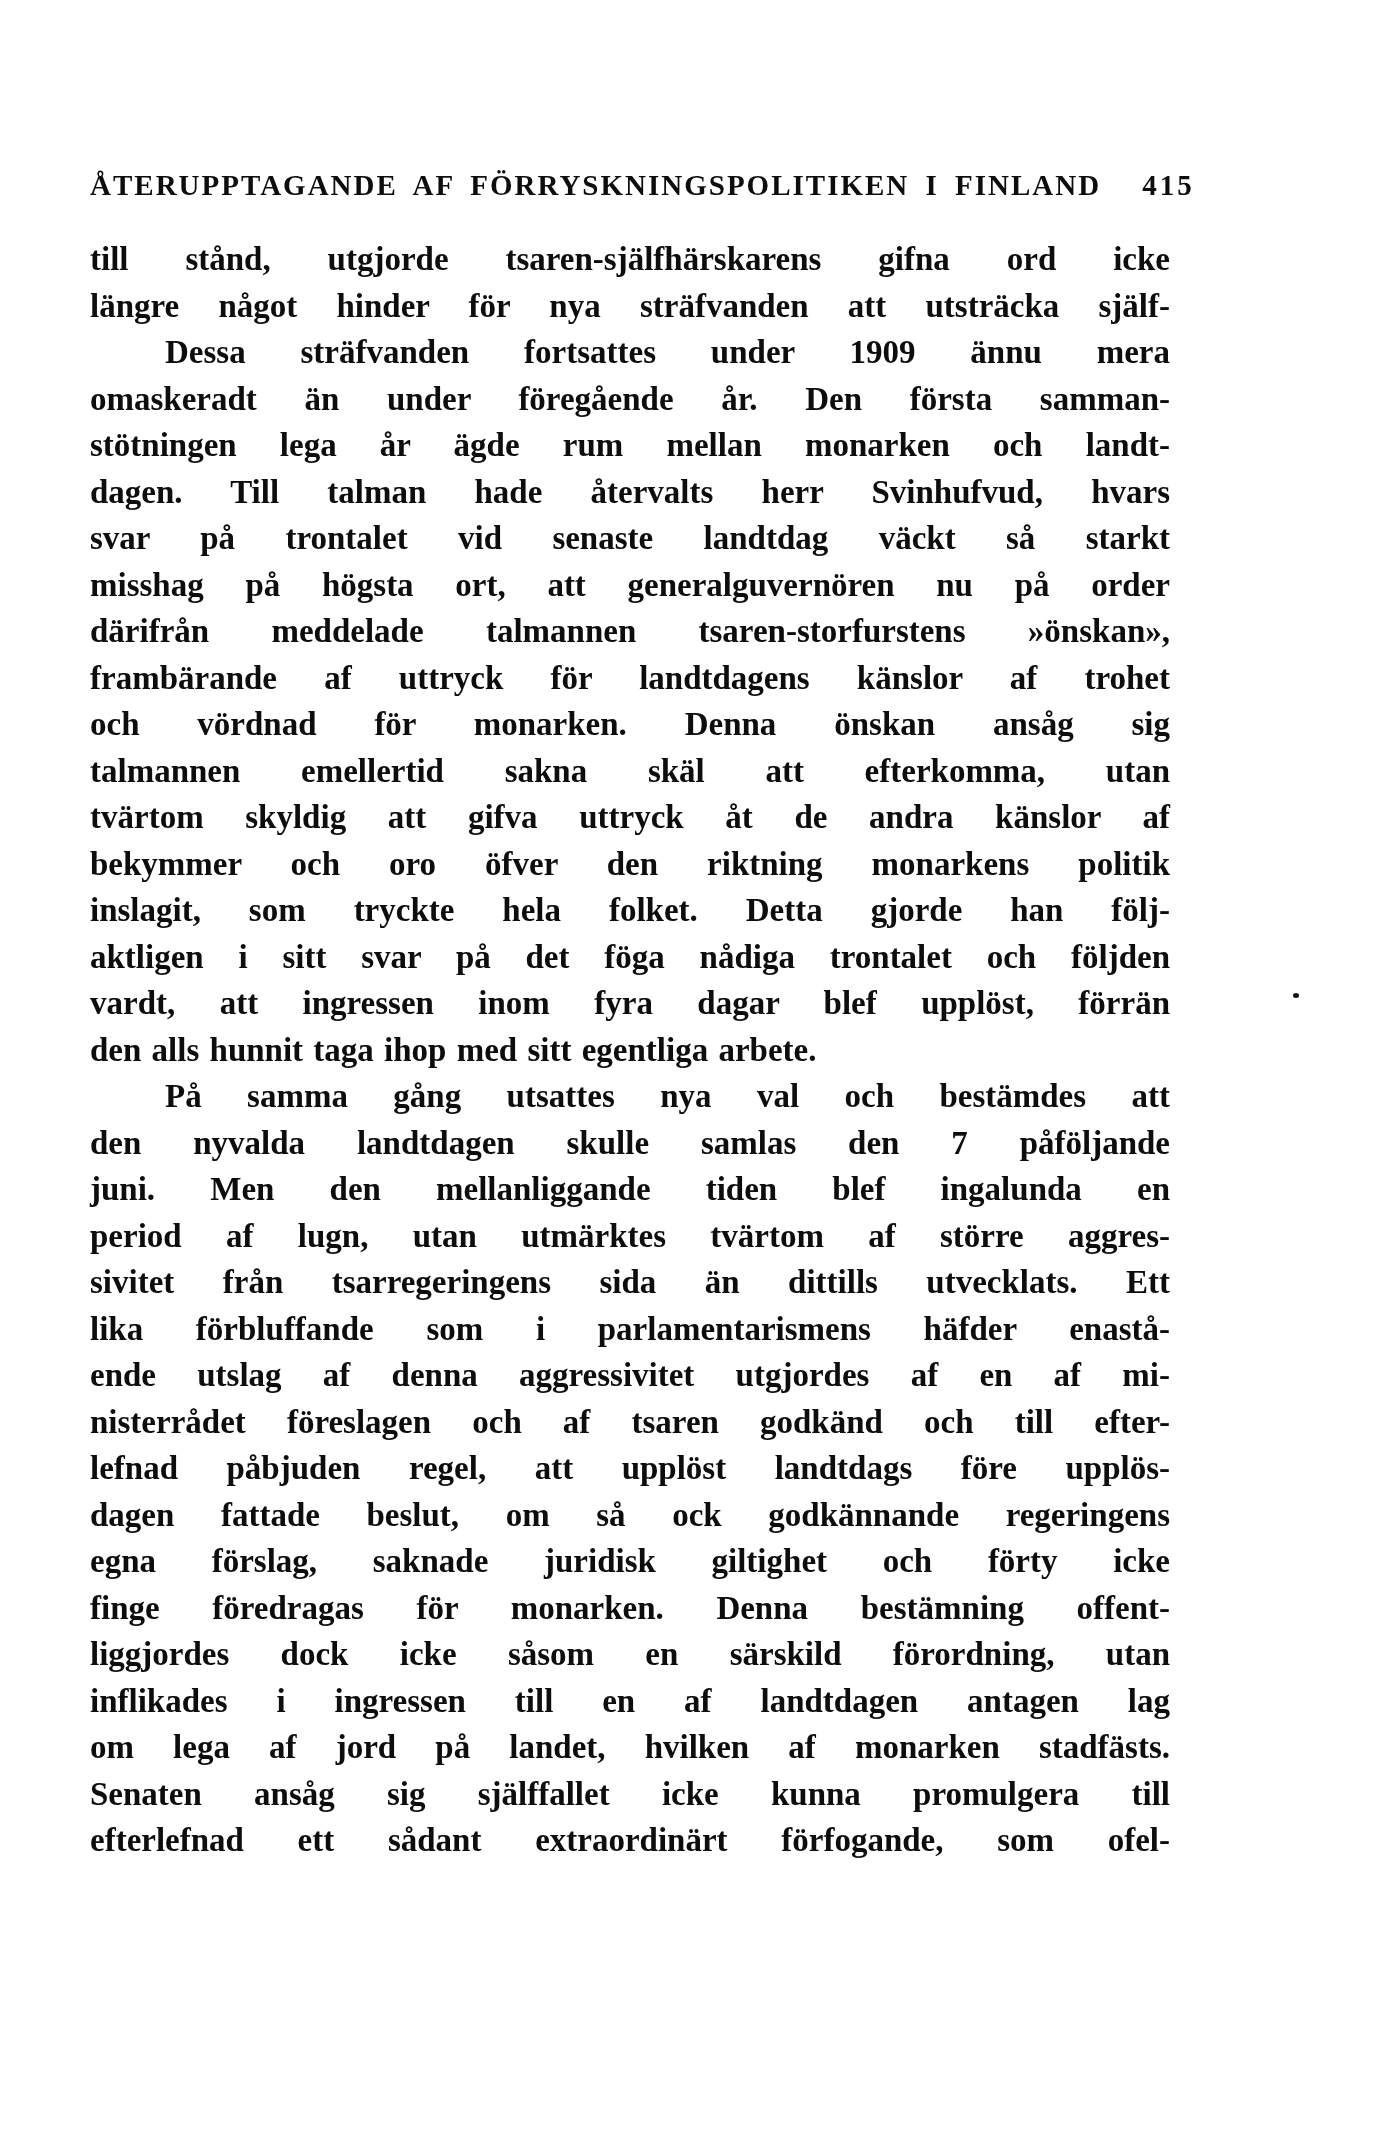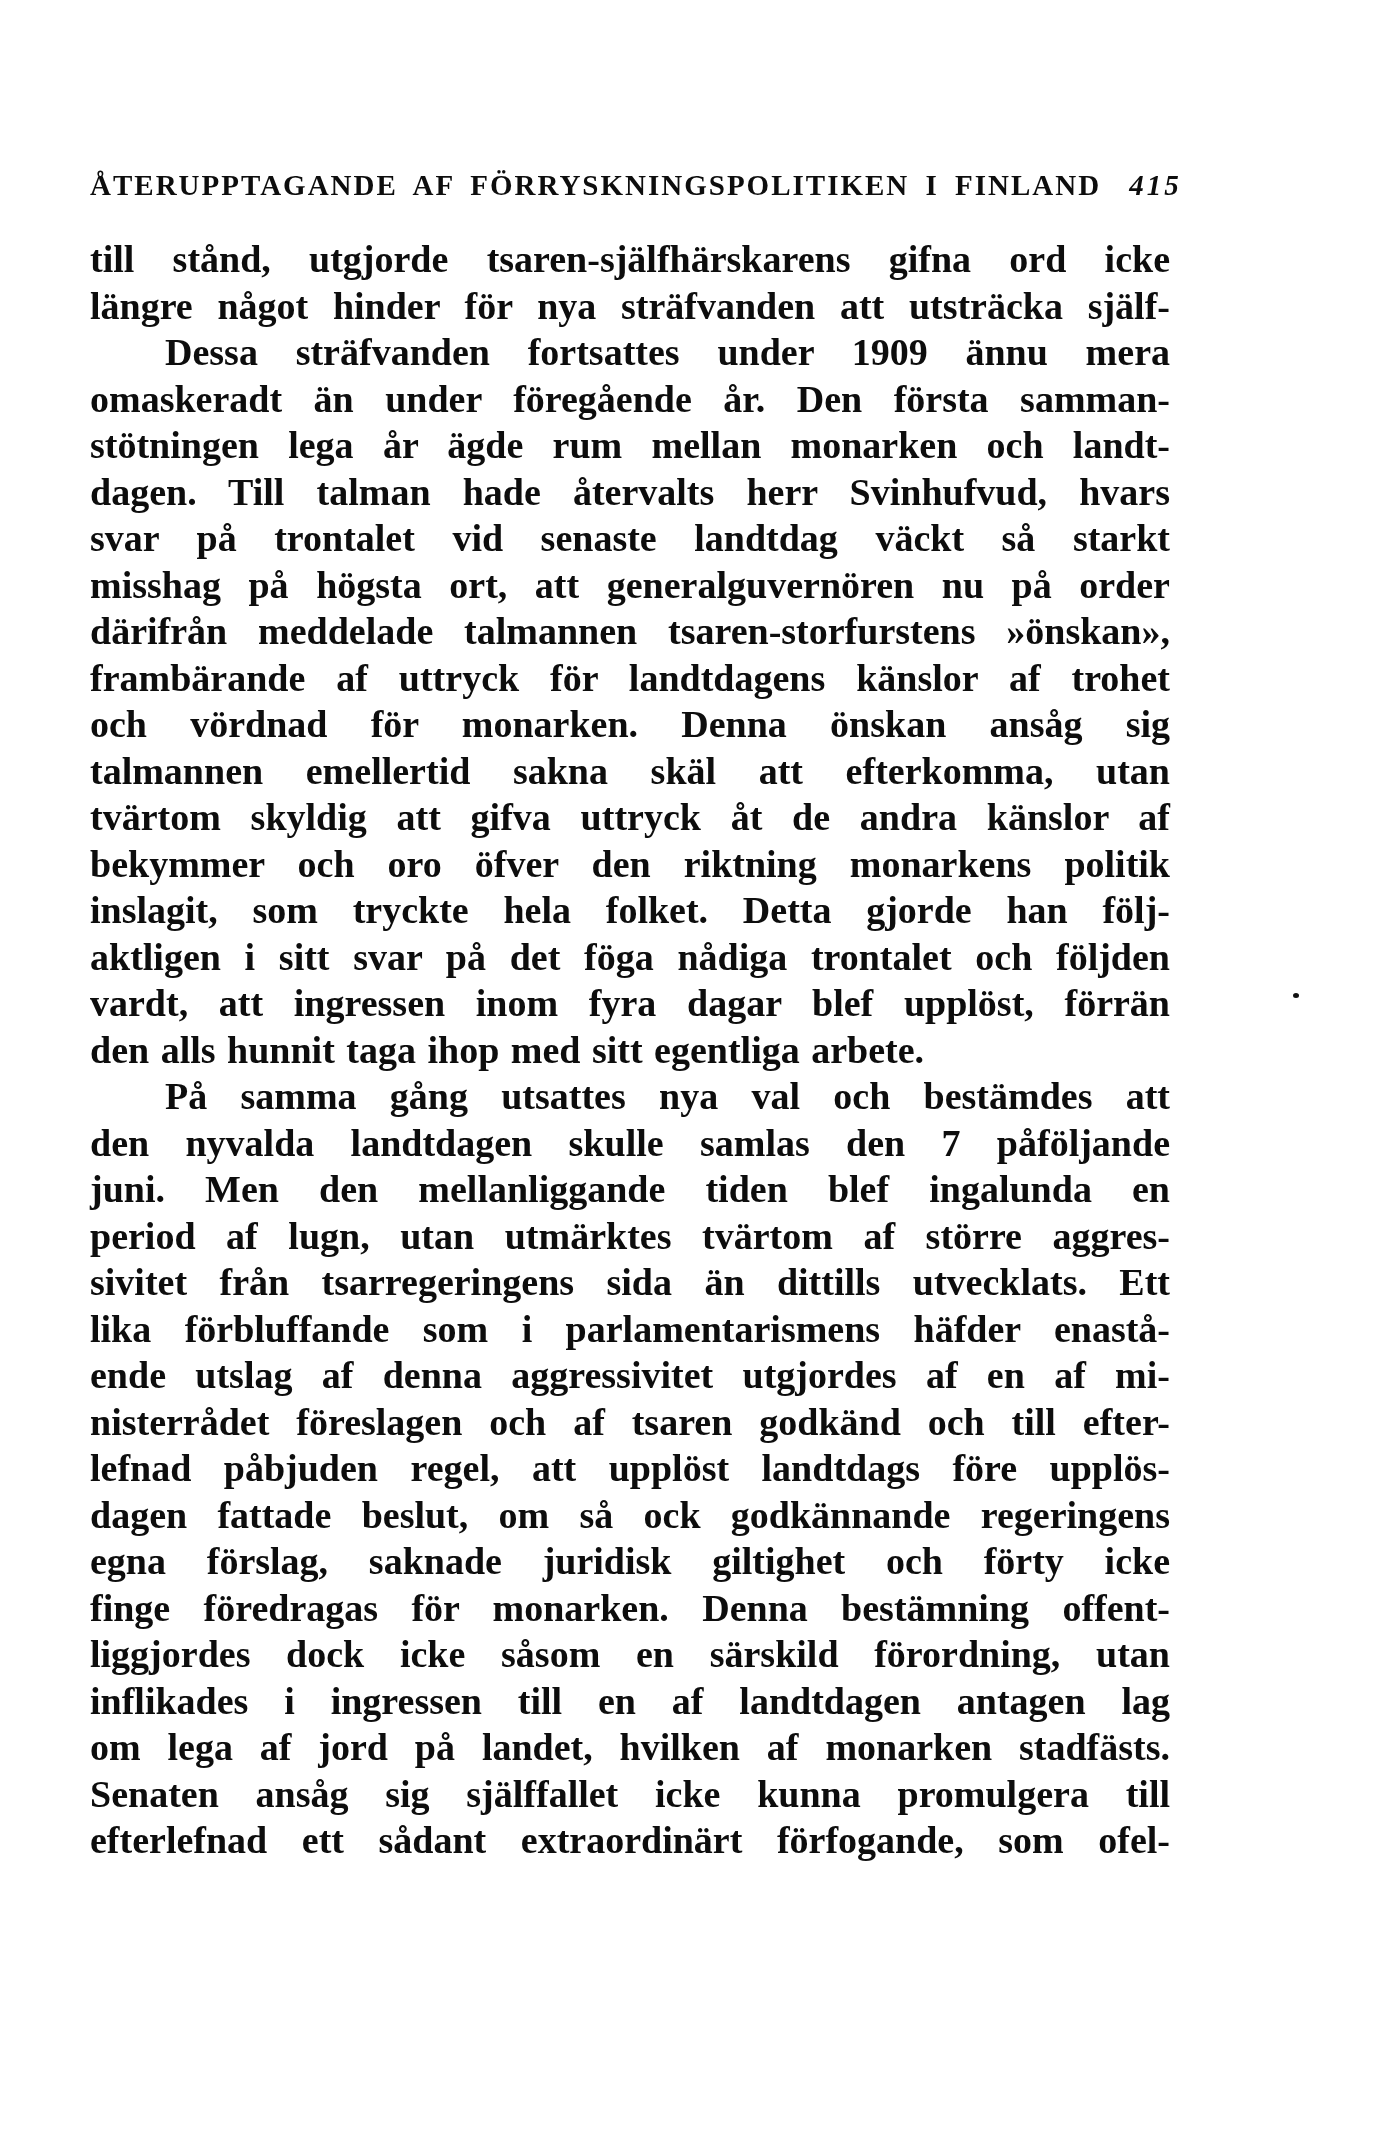--- a/index.html
+++ b/index.html
@@ -22,30 +22,29 @@
     top: 168px;
     width: 1080px;
     font-size: 29px;
     font-weight: 700;
     letter-spacing: 2px;
     word-spacing: 7px;
     white-space: nowrap;
     line-height: 34px;
   }
   .running-head .pgnum {
-    margin-left: 28px;
+    margin-left: 41px;
     letter-spacing: 3px;
-    font-style: italic;
   }
   .textblock {
     position: absolute;
     left: 90px;
     top: 236px;
     width: 1080px;
-    font-size: 38px;
+    font-size: 33px;
     font-weight: 700;
     line-height: 46.5px;
     word-spacing: 2px;
   }
   .textblock .line {
     height: 46.5px;
     white-space: normal;
   }
   .textblock .line.just {
     text-align: justify;

